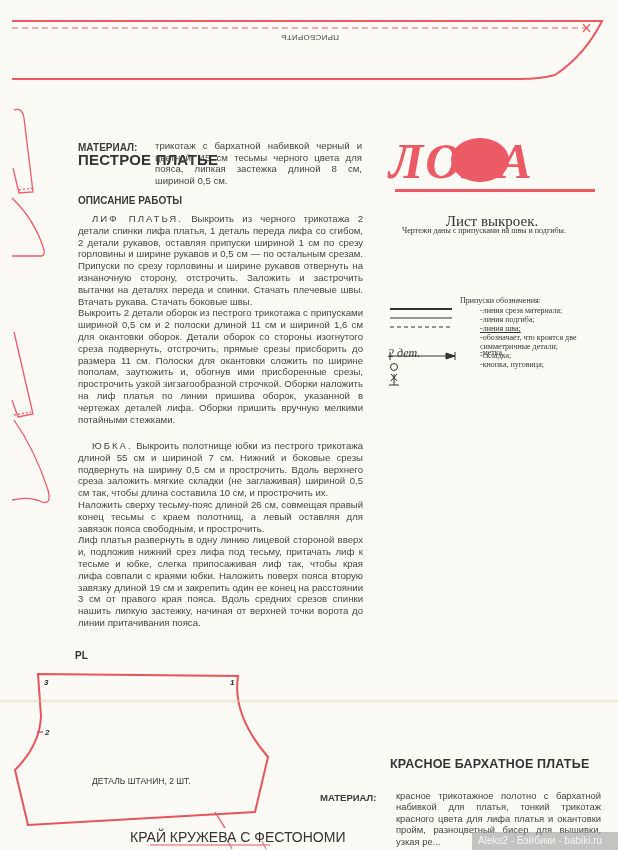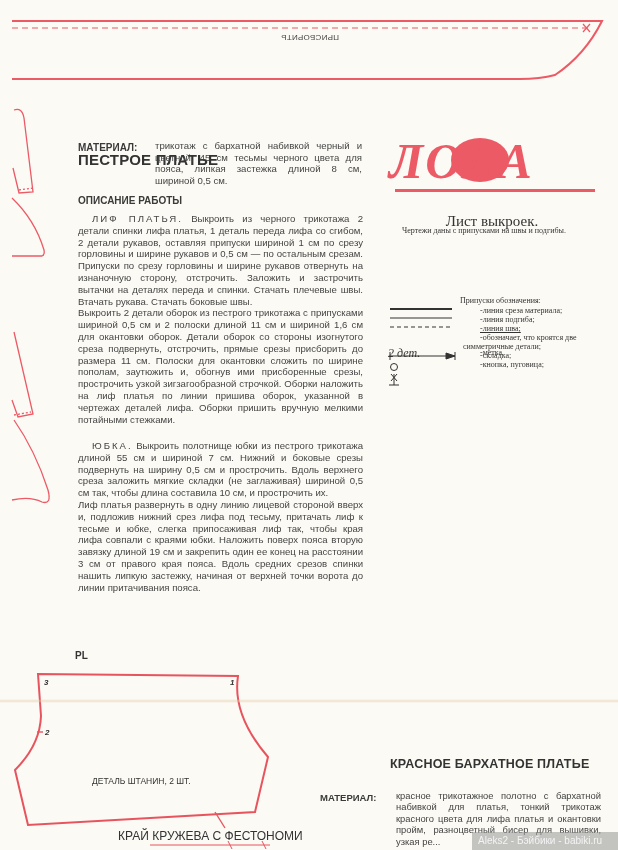--- a/index.html
+++ b/index.html
@@ -64,21 +64,21 @@
       position: absolute; left: 75px; top: 650px;
       font-size: 10px; font-weight: bold; color: #333;
     }
     .pattern-num {
       position: absolute; font-size: 8px; font-weight: bold; font-style: italic; color: #333;
     }
     .pattern-caption {
       position: absolute; left: 92px; top: 776px; font-size: 8.5px; color: #333;
     }
     .lace-caption {
-      position: absolute; left: 118px; top: 829px; font-size: 12px; color: #333;
+      position: absolute; left: 130px; top: 829px; font-size: 14px; color: #333;
     }
     .title-second {
       position: absolute; left: 347px; top: 757px;
       font-size: 12.5px; font-weight: bold; color: #333; letter-spacing: 0.2px; padding-left: 43px;
     }
     .material-label-2 {
       position: absolute; left: 320px; top: 792px;
       font-size: 9.5px; font-weight: bold; color: #3a3a3a;
     }
     .material-text-2 {
@@ -147,20 +147,21 @@
 <div class="material-text">трикотаж с бархатной набивкой черный и цветной, 45 см тесьмы черного цвета для пояса, липкая застежка длиной 8 см, шириной 0,5 см.</div>
 <div class="section-heading">ОПИСАНИЕ РАБОТЫ</div>
 
 <div class="body-text" style="top:213px;">
   <p class="indent"><span class="spaced">ЛИФ ПЛАТЬЯ.</span> <span>Выкроить из черного трикотажа 2 детали спинки лифа платья, 1 деталь переда лифа со сгибом, 2 детали рукавов, оставляя припуски шириной 1 см по срезу горловины и ширине рукавов и 0,5 см — по остальным срезам. Припуски по срезу горловины и ширине рукавов отвернуть на изнаночную сторону, отстрочить. Заложить и застрочить вытачки на деталях переда и спинки. Стачать плечевые швы. Втачать рукава. Стачать боковые швы.</span></p>
   <p>Выкроить 2 детали оборок из пестрого трикотажа с припусками шириной 0,5 см и 2 полоски длиной 11 см и шириной 1,6 см для окантовки оборок. Детали оборок со стороны изогнутого среза подвернуть, отстрочить, прямые срезы присборить до размера 11 см. Полоски для окантовки сложить по ширине пополам, заутюжить и, обогнув ими присборенные срезы, прострочить узкой зигзагообразной строчкой. Оборки наложить на лиф платья по линии пришива оборок, указанной в чертежах деталей лифа. Оборки пришить вручную мелкими потайными стежками.</p>
 </div>
 
 <div class="body-text" style="top:440px;">
   <p class="indent"><span class="spaced">ЮБКА.</span> <span>Выкроить полотнище юбки из пестрого трикотажа длиной 55 см и шириной 7 см. Нижний и боковые срезы подвернуть на ширину 0,5 см и прострочить. Вдоль верхнего среза заложить мягкие складки (не заглаживая) шириной 0,5 см так, чтобы длина составила 10 см, и прострочить их.</span></p>
+  <p>Наложить сверху тесьму-пояс длиной 26 см, совмещая правый конец тесьмы с краем полотнищ, а левый оставляя для завязок пояса свободным, и прострочить.</p>
   <p>Лиф платья развернуть в одну линию лицевой стороной вверх и, подложив нижний срез лифа под тесьму, притачать лиф к тесьме и юбке, слегка припосаживая лиф так, чтобы края лифа совпали с краями юбки. Наложить поверх пояса вторую завязку длиной 19 см и закрепить один ее конец на расстоянии 3 см от правого края пояса. Вдоль средних срезов спинки нашить липкую застежку, начиная от верхней точки ворота до линии притачивания пояса.</p>
 </div>
 
 <div class="logo-wrap">
   <svg width="220" height="62" viewBox="0 0 220 62">
     <ellipse cx="95" cy="27" rx="29" ry="22" fill="#ec5a66"></ellipse>
     <text x="4" y="45" font-family="Liberation Serif, serif" font-style="italic" font-weight="bold" font-size="50" fill="#ec5a66" letter-spacing="2">ЛОЛА</text>
     <rect x="10" y="56" width="200" height="3" fill="#ec5a66"></rect>
   </svg>
 </div>
@@ -169,21 +170,21 @@
 <div class="sheet-desc">
   <p>Чертежи даны с припусками на швы и подгибы.</p>
 </div>
 
 <div class="legend-title">Припуски обозначения:</div>
 <div class="legend-item" style="left:480px;top:306px;">-линия среза материала;</div>
 <div class="legend-item" style="left:480px;top:315px;">-линия подгиба;</div>
 <div class="legend-item" style="left:480px;top:324px;text-decoration:underline;">-линия шва;</div>
 <div class="legend-2det">2 дет.</div>
 <div class="legend-item" style="left:480px;top:333px;text-align:right;">-обозначает, что кроятся две</div>
-<div class="legend-item" style="left:463px;top:342px;">симметричные детали;</div>
+<div class="legend-item" style="left:480px;top:342px;">симметричные детали;</div>
 <div class="legend-item" style="left:480px;top:351px;">-складка;</div>
 <div class="legend-item" style="left:480px;top:360px;">-кнопка, пуговица;</div>
 <div class="legend-item" style="left:480px;top:348px;">-метка.</div>
 
 <div class="pl-label">PL</div>
 <div class="pattern-num" style="left:44px;top:678px;">3</div>
 <div class="pattern-num" style="left:230px;top:678px;">1</div>
 <div class="pattern-num" style="left:45px;top:728px;">2</div>
 <div class="pattern-caption">ДЕТАЛЬ ШТАНИН, 2 ШТ.</div>
 <div class="lace-caption">КРАЙ КРУЖЕВА С ФЕСТОНОМИ</div>

